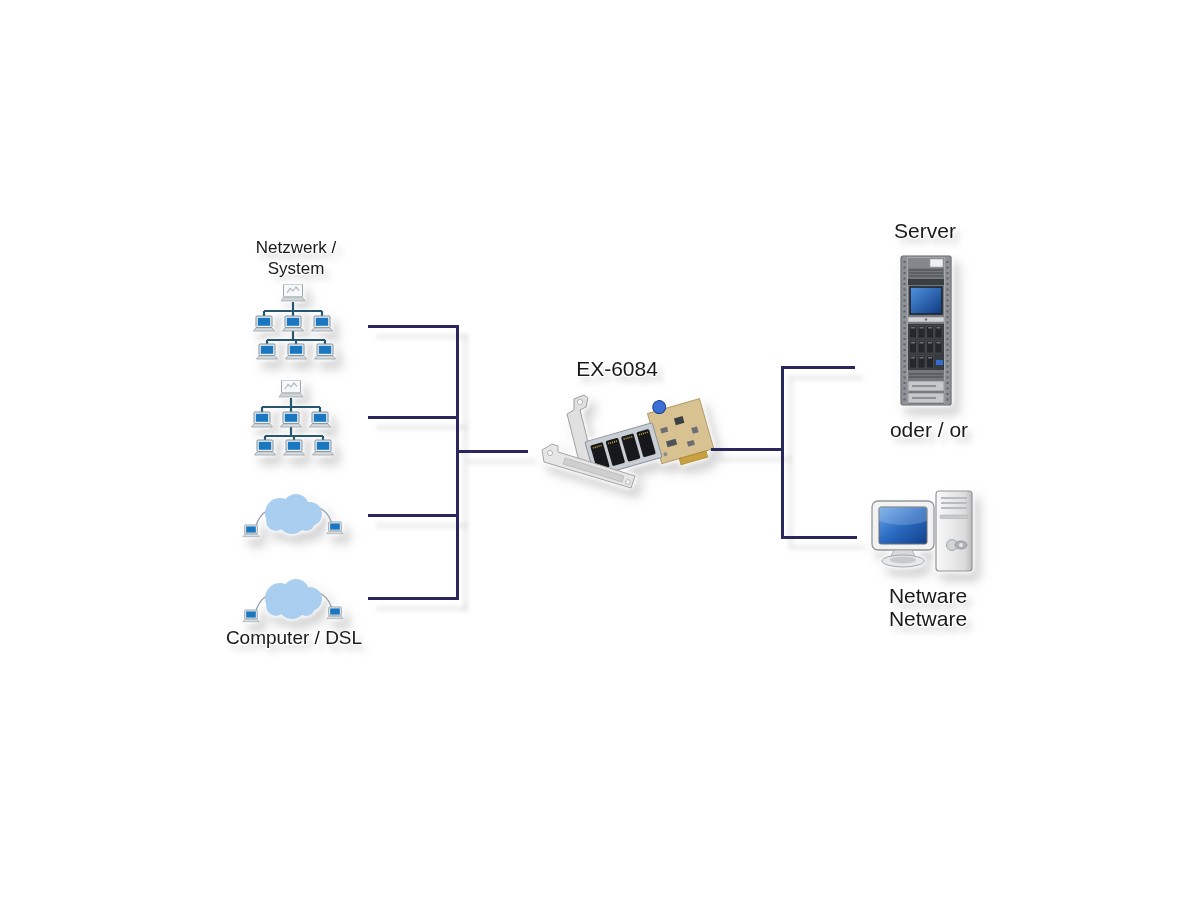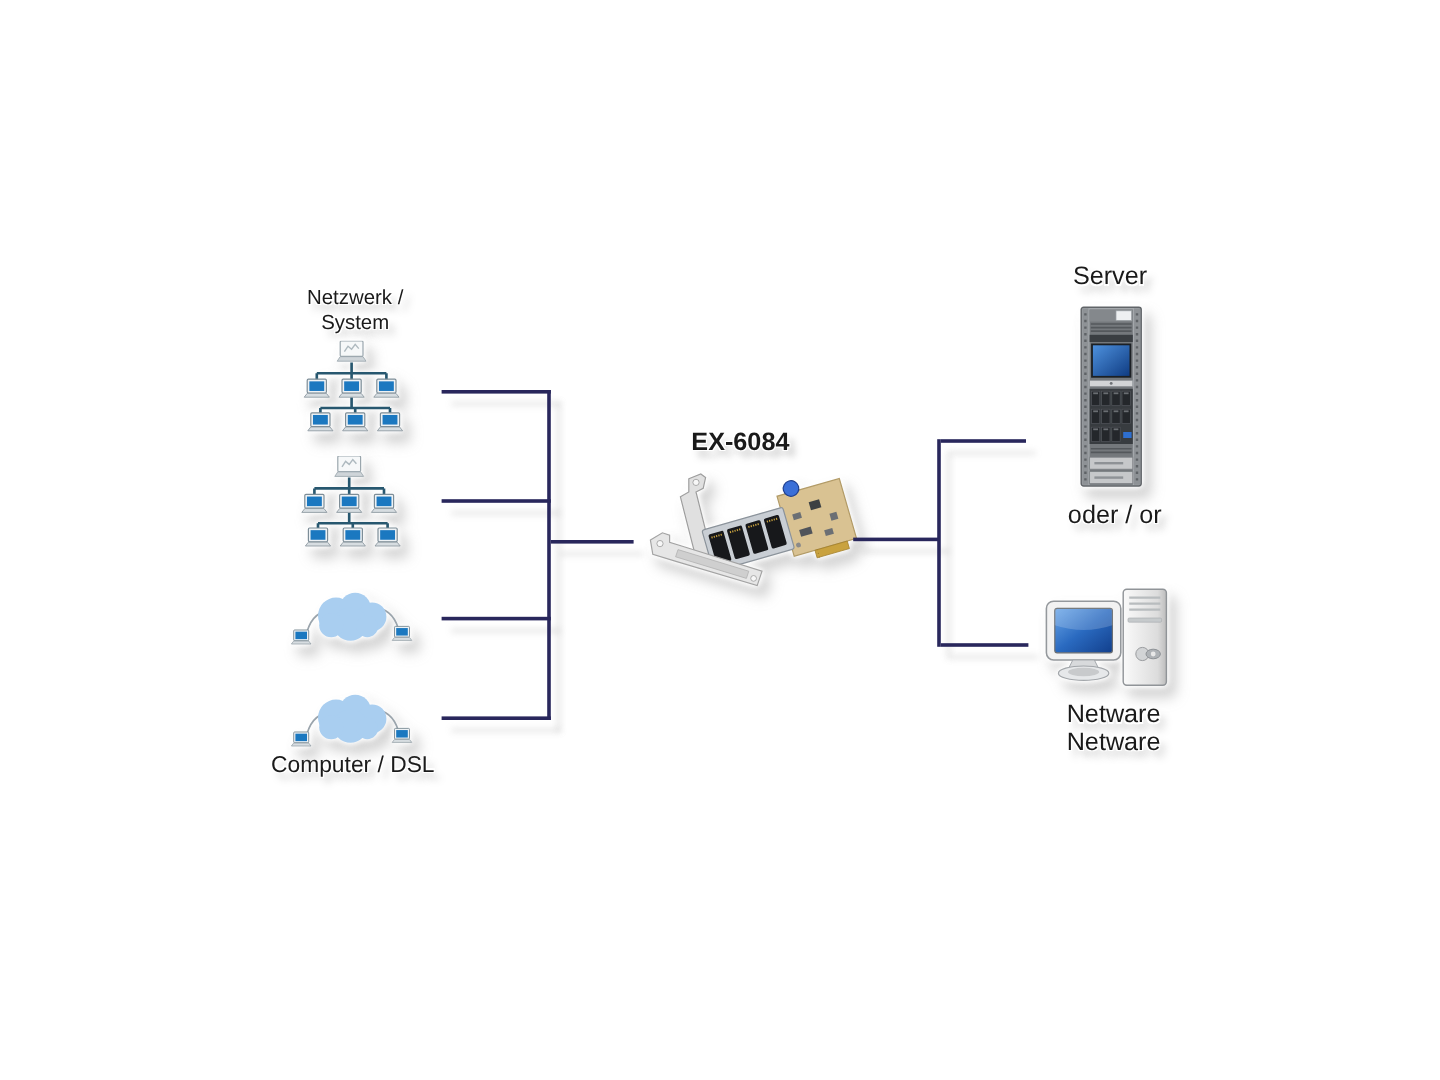--- a/index.html
+++ b/index.html
@@ -101,21 +101,21 @@
       <use href="#net-cloud"></use>
     </svg>
 
   <div class="cline" style="left:368px;top:325px;width:91px;height:3px"></div>
   <div class="cline" style="left:368px;top:416px;width:91px;height:3px"></div>
   <div class="cline" style="left:368px;top:514px;width:91px;height:3px"></div>
   <div class="cline" style="left:368px;top:597px;width:91px;height:3px"></div>
   <div class="cline" style="left:456px;top:325px;width:3px;height:275px"></div>
   <div class="cline" style="left:459px;top:450px;width:69px;height:3px"></div>
 
-  <div class="lbl" style="left:537px;top:357px;width:160px;font-size:21px;font-weight:bold">EX-6084</div>
+  <div class="lbl" style="left:537px;top:357px;width:160px;font-size:21px;font-weight:normal">EX-6084</div>
 
   <svg class="icon" style="left:538px;top:386px" width="178" height="120" viewBox="0 0 178 120">
 
     <path d="M36 13 L46 9 L50 12 L48 21 L42 24 L56 80 L44 87 L29 28 L36 24 Z" fill="#e0e0e0" stroke="#9e9e9e" stroke-width="1"></path>
     <circle cx="42" cy="16" r="2.6" fill="#f7f7f7" stroke="#9e9e9e" stroke-width="0.7"></circle>
 
     <g transform="rotate(-16 98 60)">
       <rect x="118" y="32" width="54" height="52" fill="#d9c292" stroke="#b29b67" stroke-width="1"></rect>
       <g>
         <rect x="126" y="50" width="7" height="5" fill="#6b6f74"></rect>

